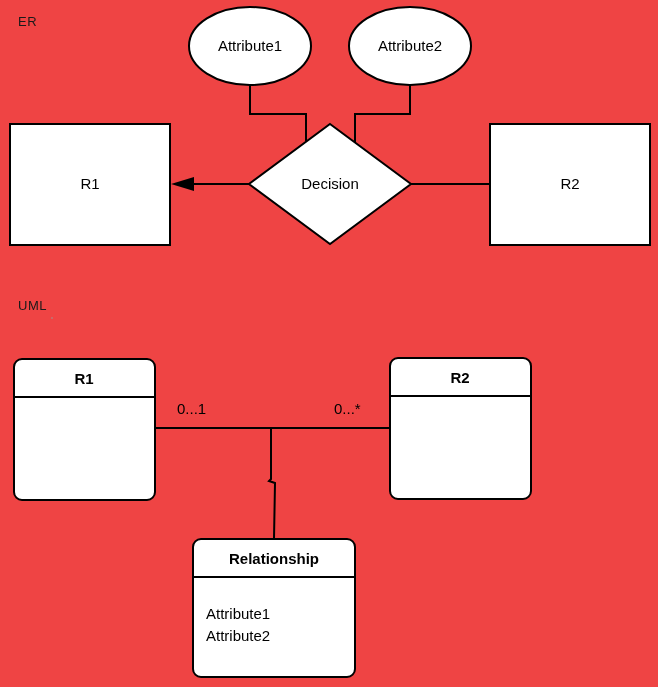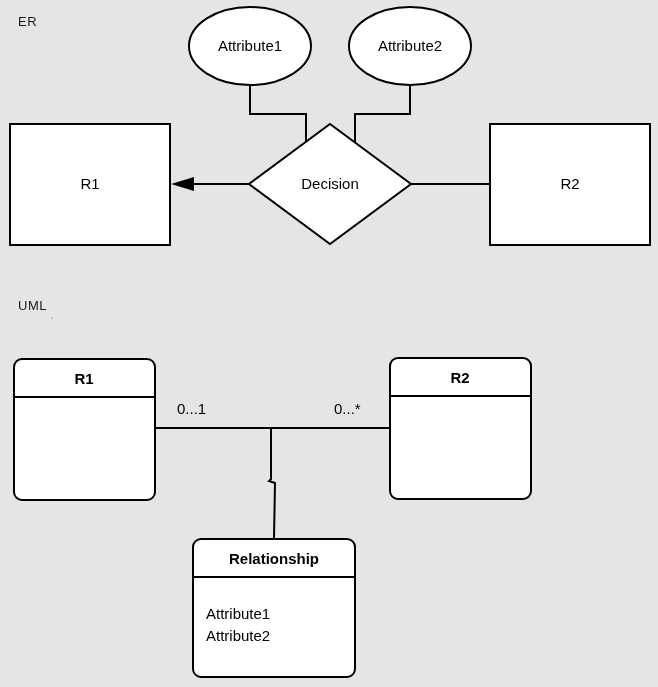--- a/index.html
+++ b/index.html
@@ -4,21 +4,21 @@
 <style>
   html, body {
     margin: 0;
     padding: 0;
     background: #ffffff;
   }
   .canvas {
     position: relative;
     width: 658px;
     height: 687px;
-    background: #e5e5e5;
+    background: #ef4444;
     overflow: hidden;
   }
   svg {
     display: block;
     font-family: "Liberation Sans", sans-serif;
   }
   .shape {
     fill: #ffffff;
     stroke: #000000;
     stroke-width: 2;

